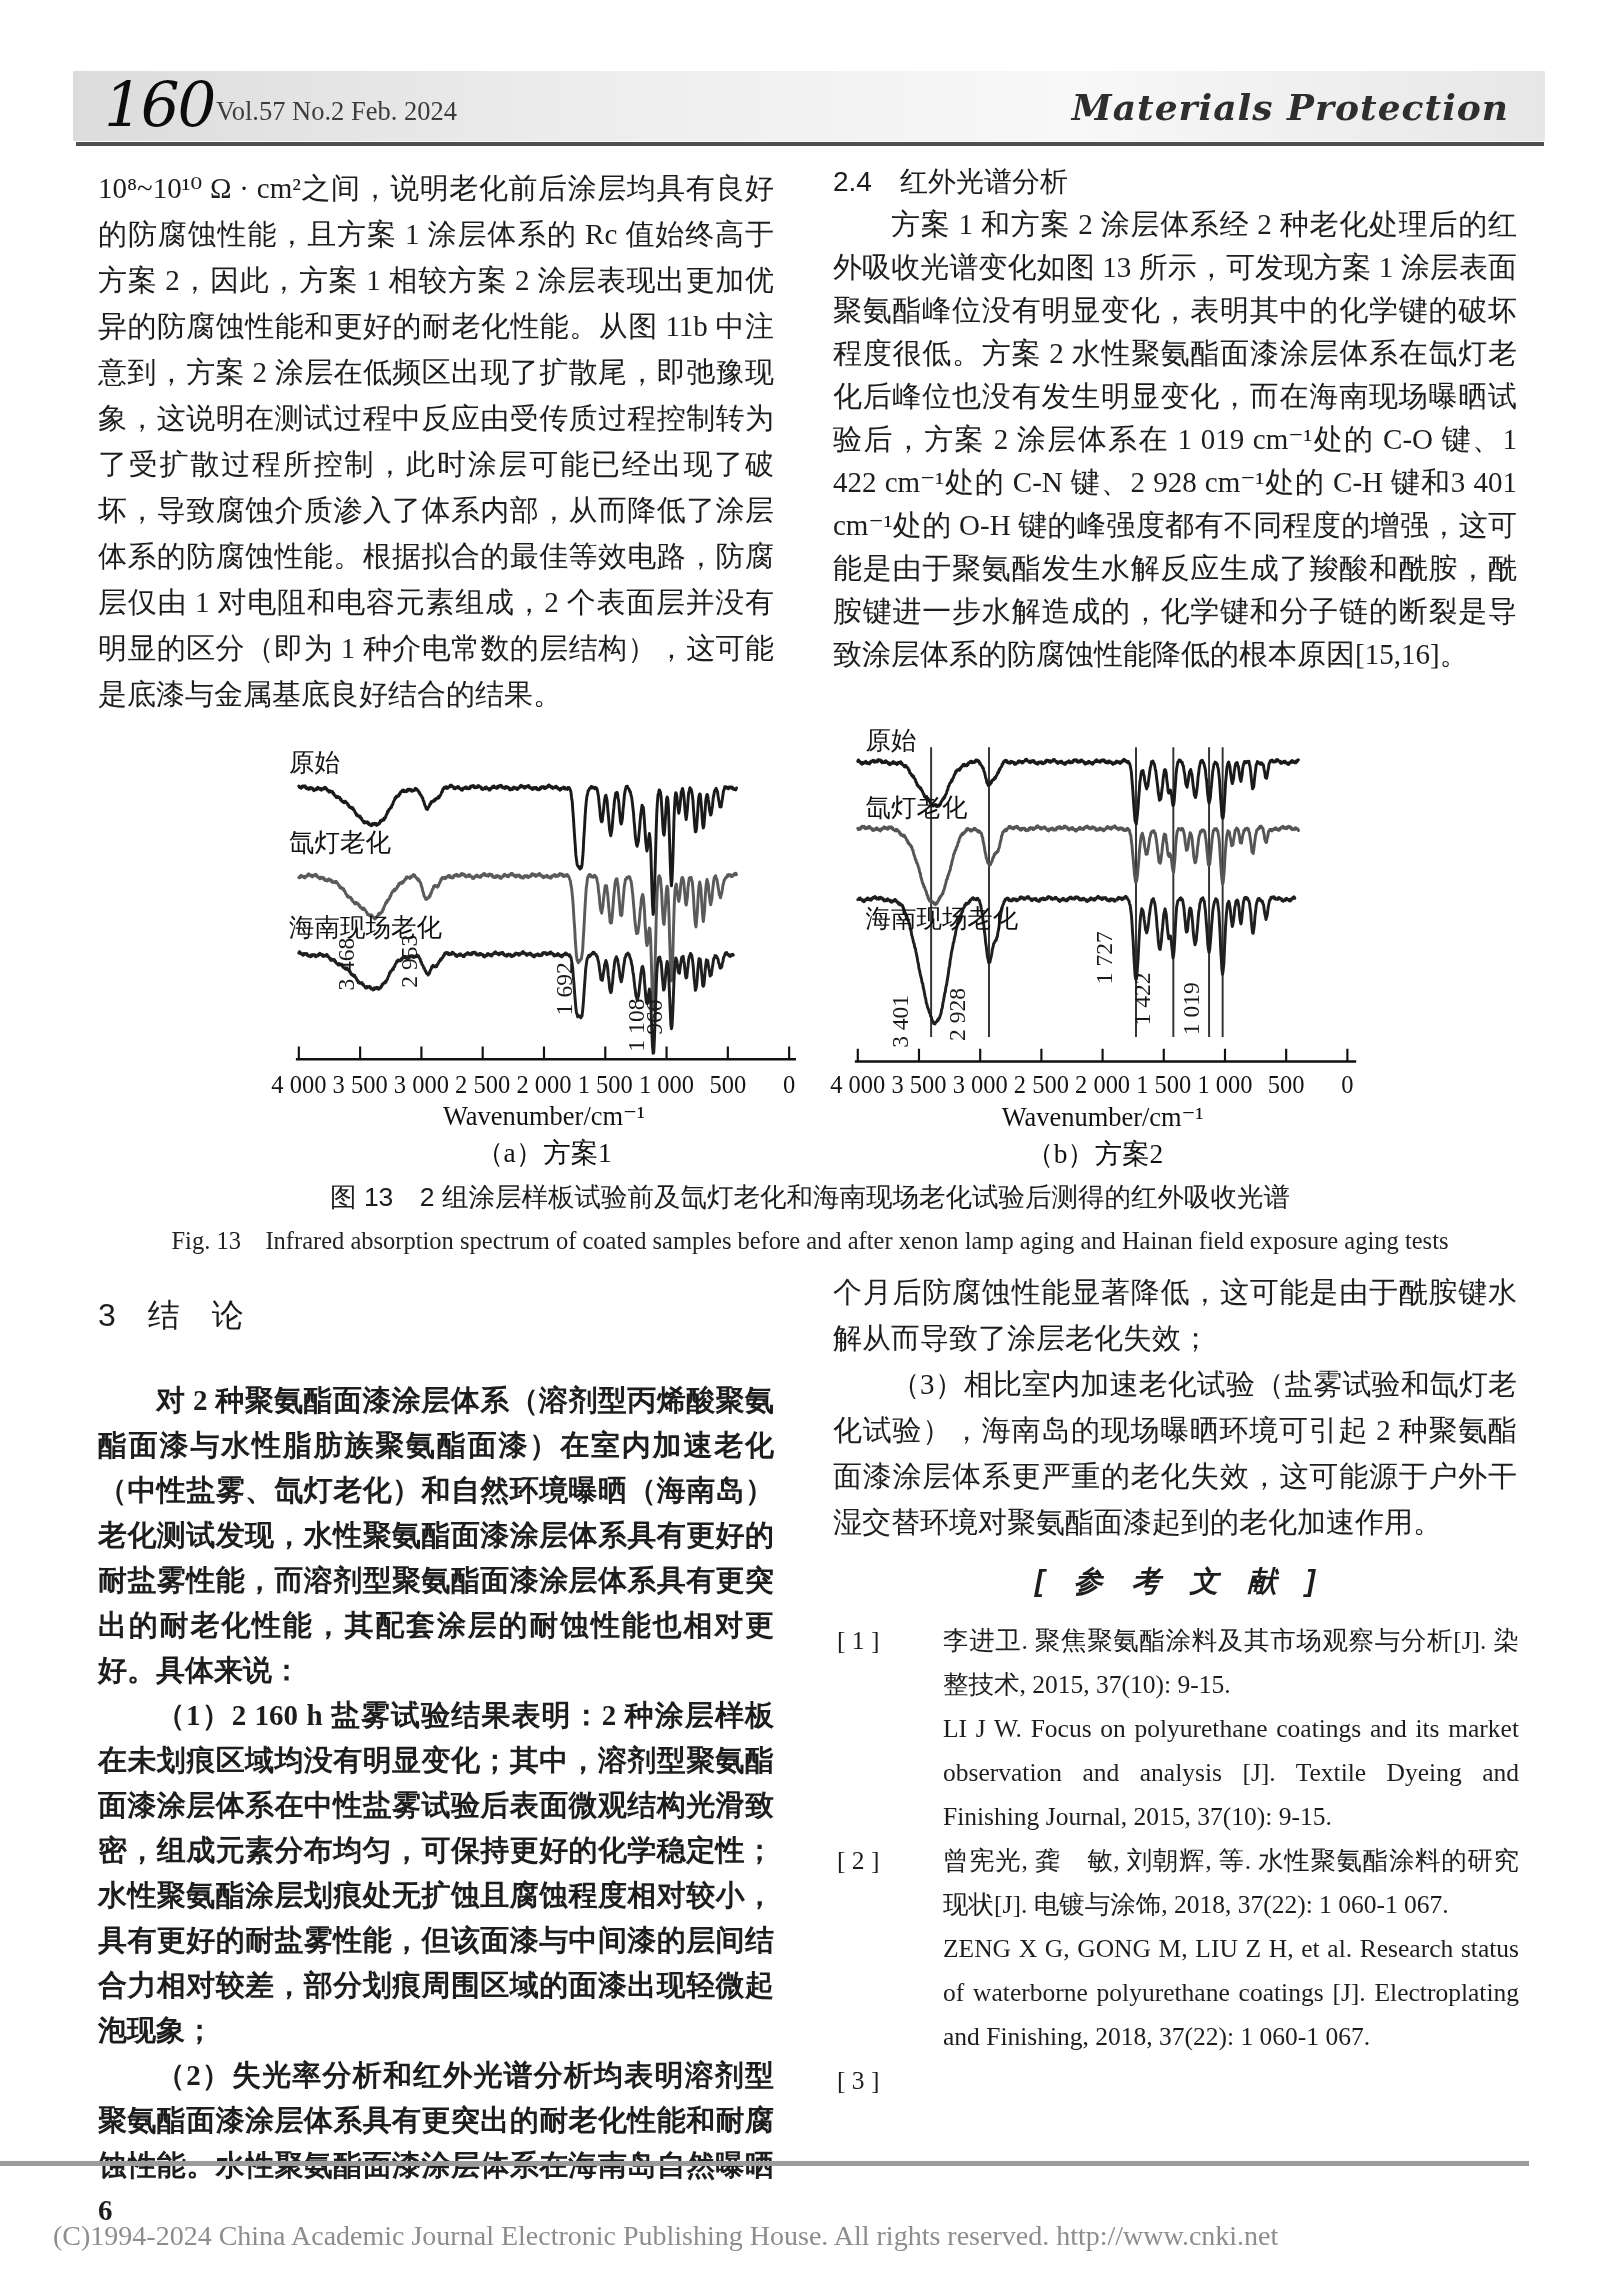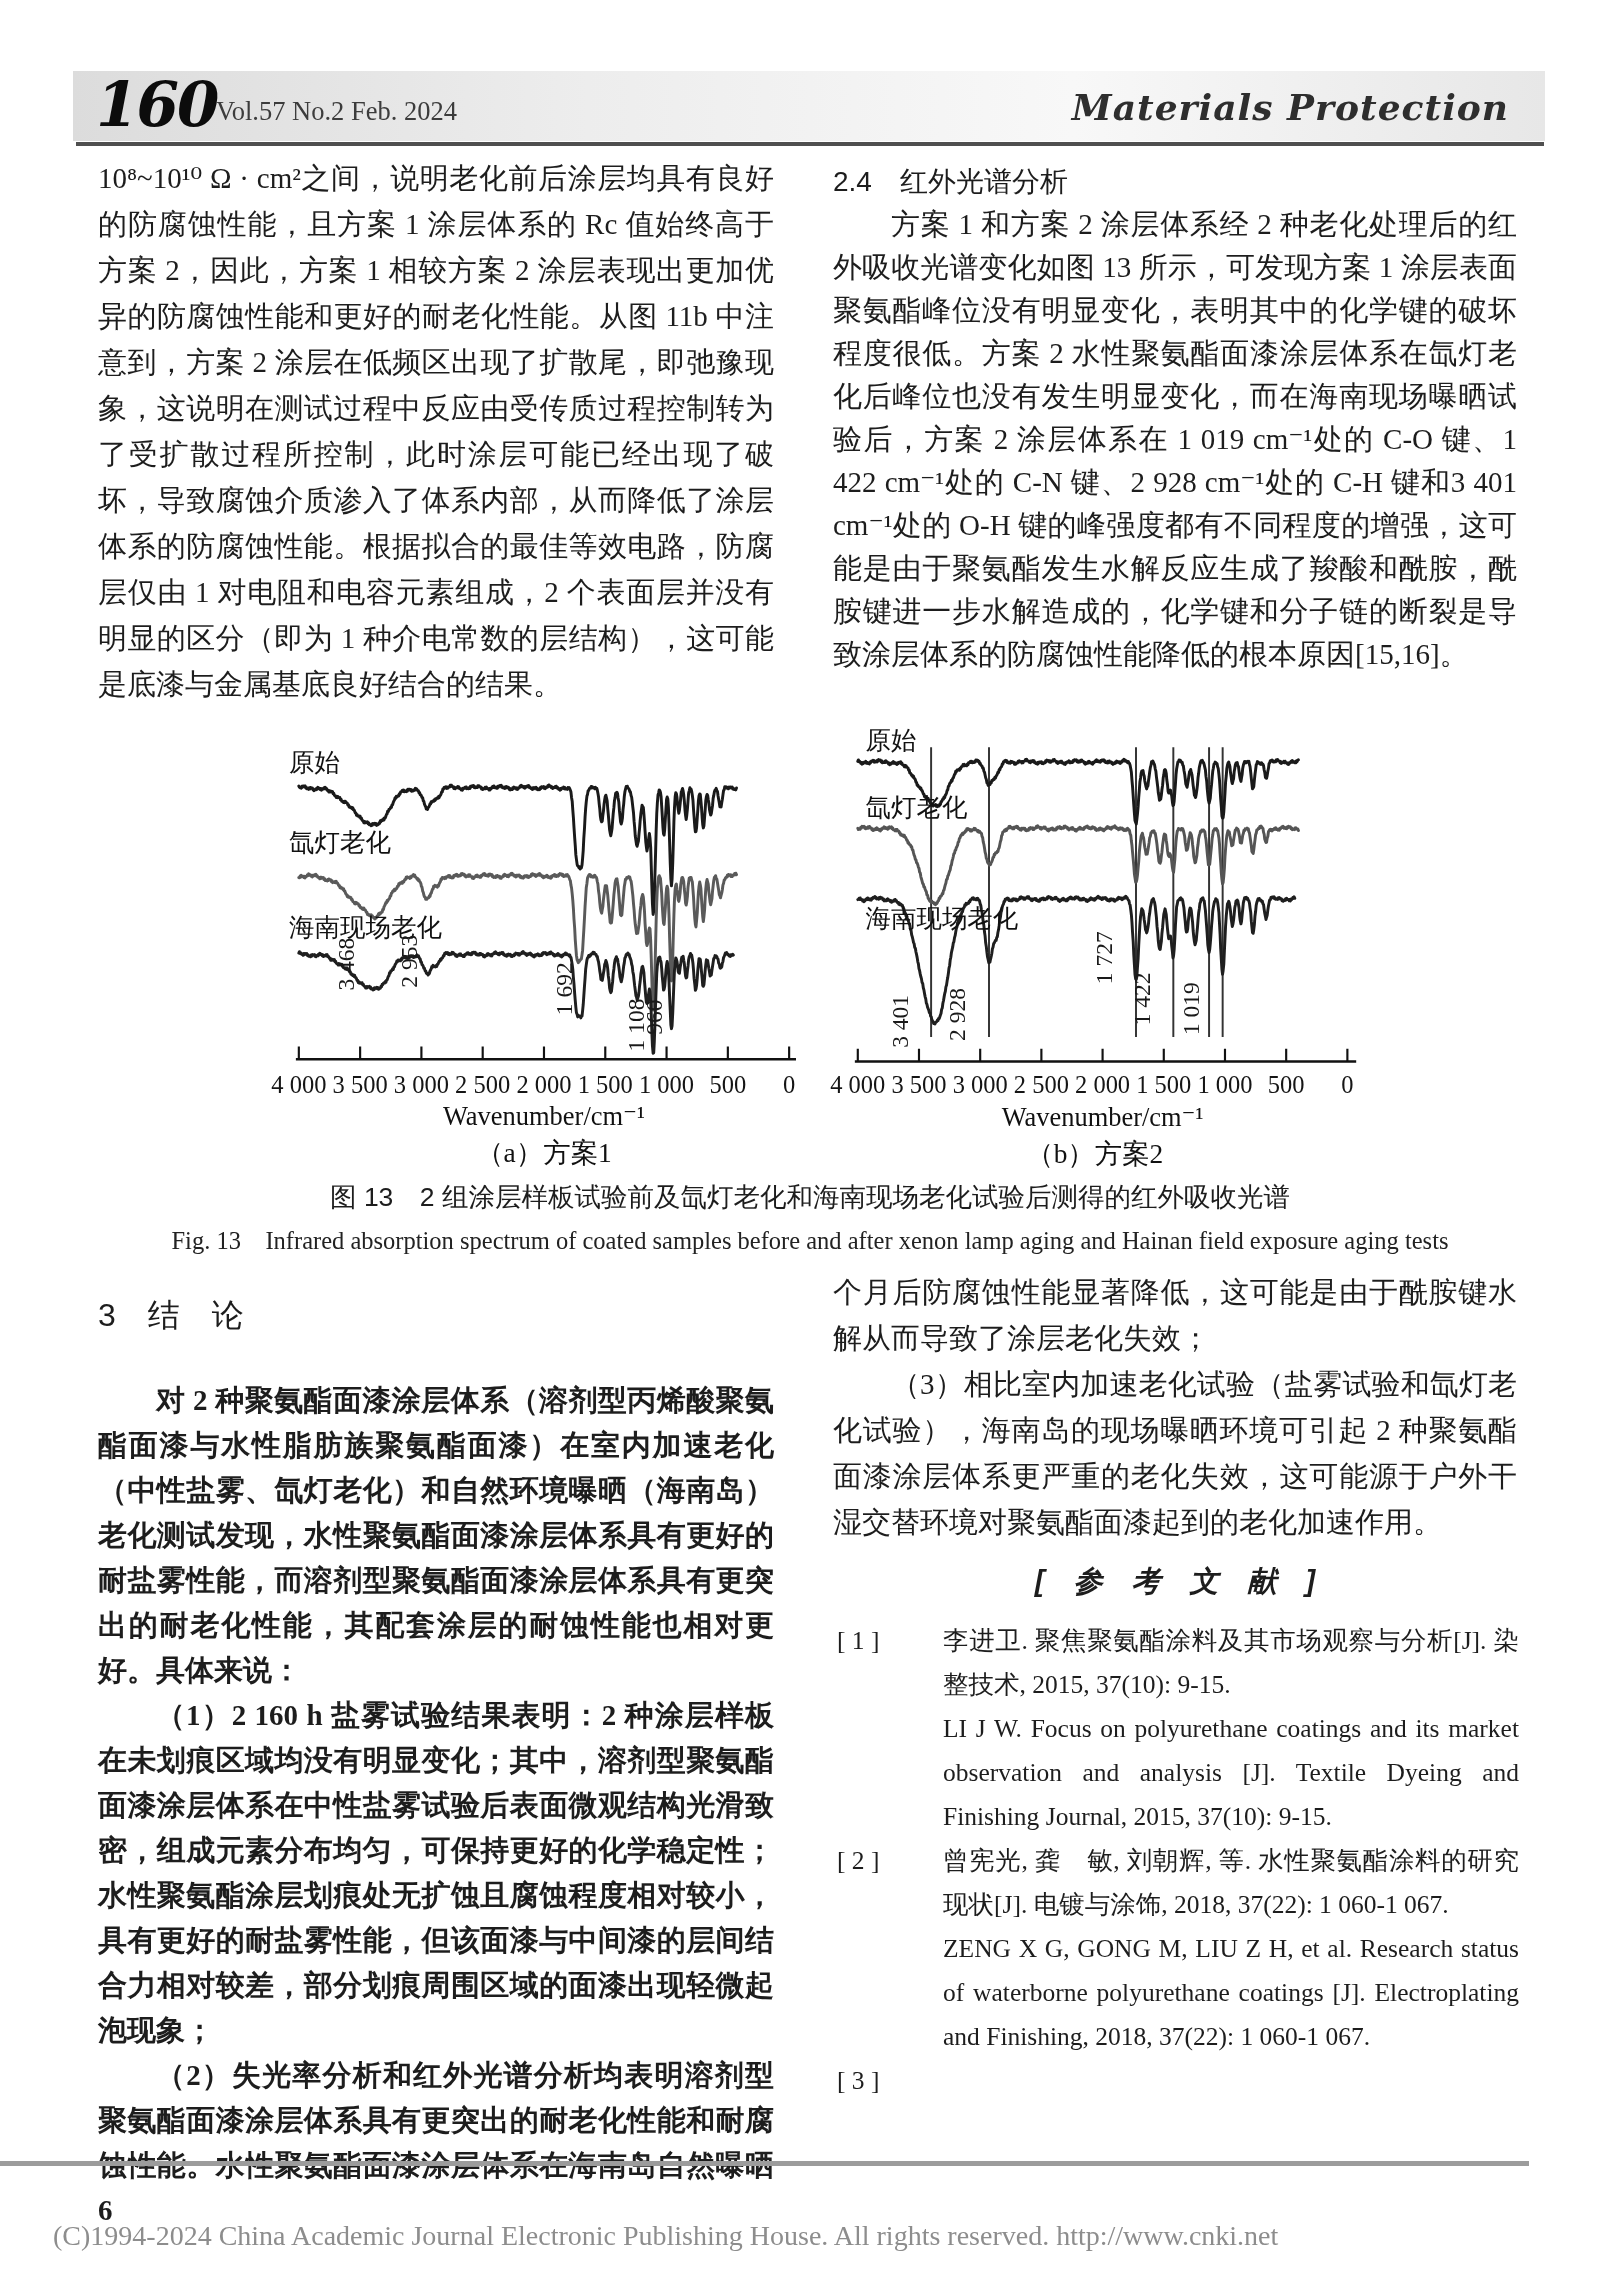--- a/index.html
+++ b/index.html
@@ -1,29 +1,29 @@
 <!DOCTYPE html>
 <html><head>
 <meta charset="utf-8">
 <style>
   html,body{margin:0;padding:0;background:#f2f2f2;}
   .page{position:relative;width:1621px;height:2293px;background:#ffffff;overflow:hidden;
         font-family:"Liberation Serif","DejaVu Serif",serif;color:#1d1d1d;}
   .band{position:absolute;left:73px;top:71px;width:1472px;height:70px;
         background:linear-gradient(90deg,#dcdcdc 0%,#ededed 35%,#f8f8f8 68%,#e7e7e7 100%);}
-  .pageno{position:absolute;left:96px;top:69px;font-size:61px;font-weight:bold;font-style:italic;
+  .pageno{position:absolute;left:104px;top:69px;font-size:61px;font-weight:normal;font-style:italic;
         font-family:"DejaVu Serif",serif;color:#0c0c0c;letter-spacing:-2px;}
   .vol{position:absolute;left:216px;top:96px;font-size:26.5px;color:#3c3c3c;}
   .journal{position:absolute;left:1029px;top:86px;width:480px;text-align:right;font-size:36px;
         font-style:italic;font-weight:600;color:#2e2e2e;font-family:"DejaVu Serif",serif;letter-spacing:1px;}
   .rule-top{position:absolute;left:76px;top:142px;width:1468px;height:3.9px;background:#4f4f4f;}
   .col{position:absolute;text-align:justify;font-size:29px;line-height:46px;}
   .col p{margin:0;}
   p.ind{text-indent:2em;}
-  #left-top{left:98px;top:155px;width:676px;}
+  #left-top{left:98px;top:165px;width:676px;}
   #right-top{left:833px;top:160px;width:684px;line-height:43px;}
   .h2{font-weight:normal;font-family:"Liberation Sans","DejaVu Sans",sans-serif;font-size:28px;}
   #concl-h{position:absolute;left:98px;top:1294px;font-size:32px;font-weight:normal;
         font-family:"Liberation Sans","DejaVu Sans",sans-serif;}
   #left-bottom{left:98px;top:1378px;width:676px;line-height:45px;font-weight:bold;}
   #right-bottom{left:833px;top:1269px;width:684px;}
   #figcap{position:absolute;left:78px;top:1179px;width:1464px;text-align:center;}
   #figcap .cn{font-size:26.5px;font-weight:400;font-family:"Liberation Sans","DejaVu Sans",sans-serif;}
   #figcap .en{font-size:24.5px;margin-top:8.8px;color:#222;}
   #refs-heading{position:absolute;left:833px;top:1562px;width:684px;text-align:center;

